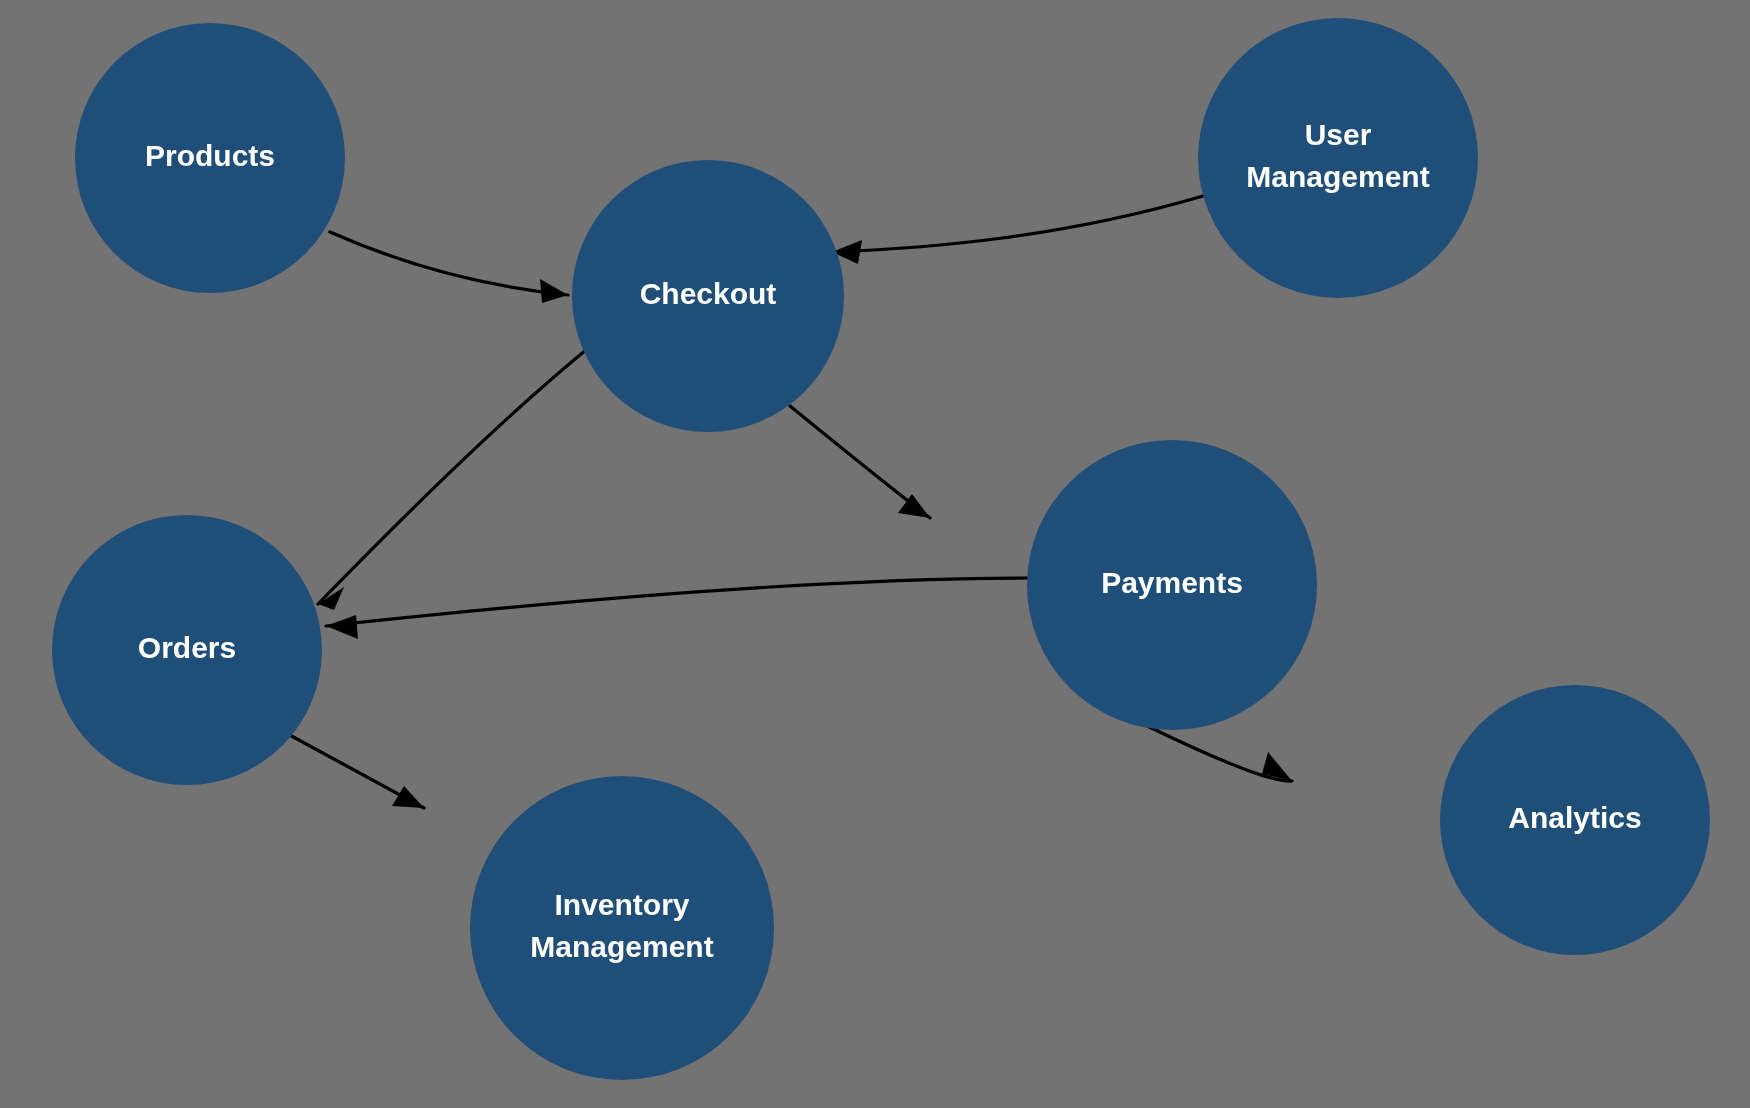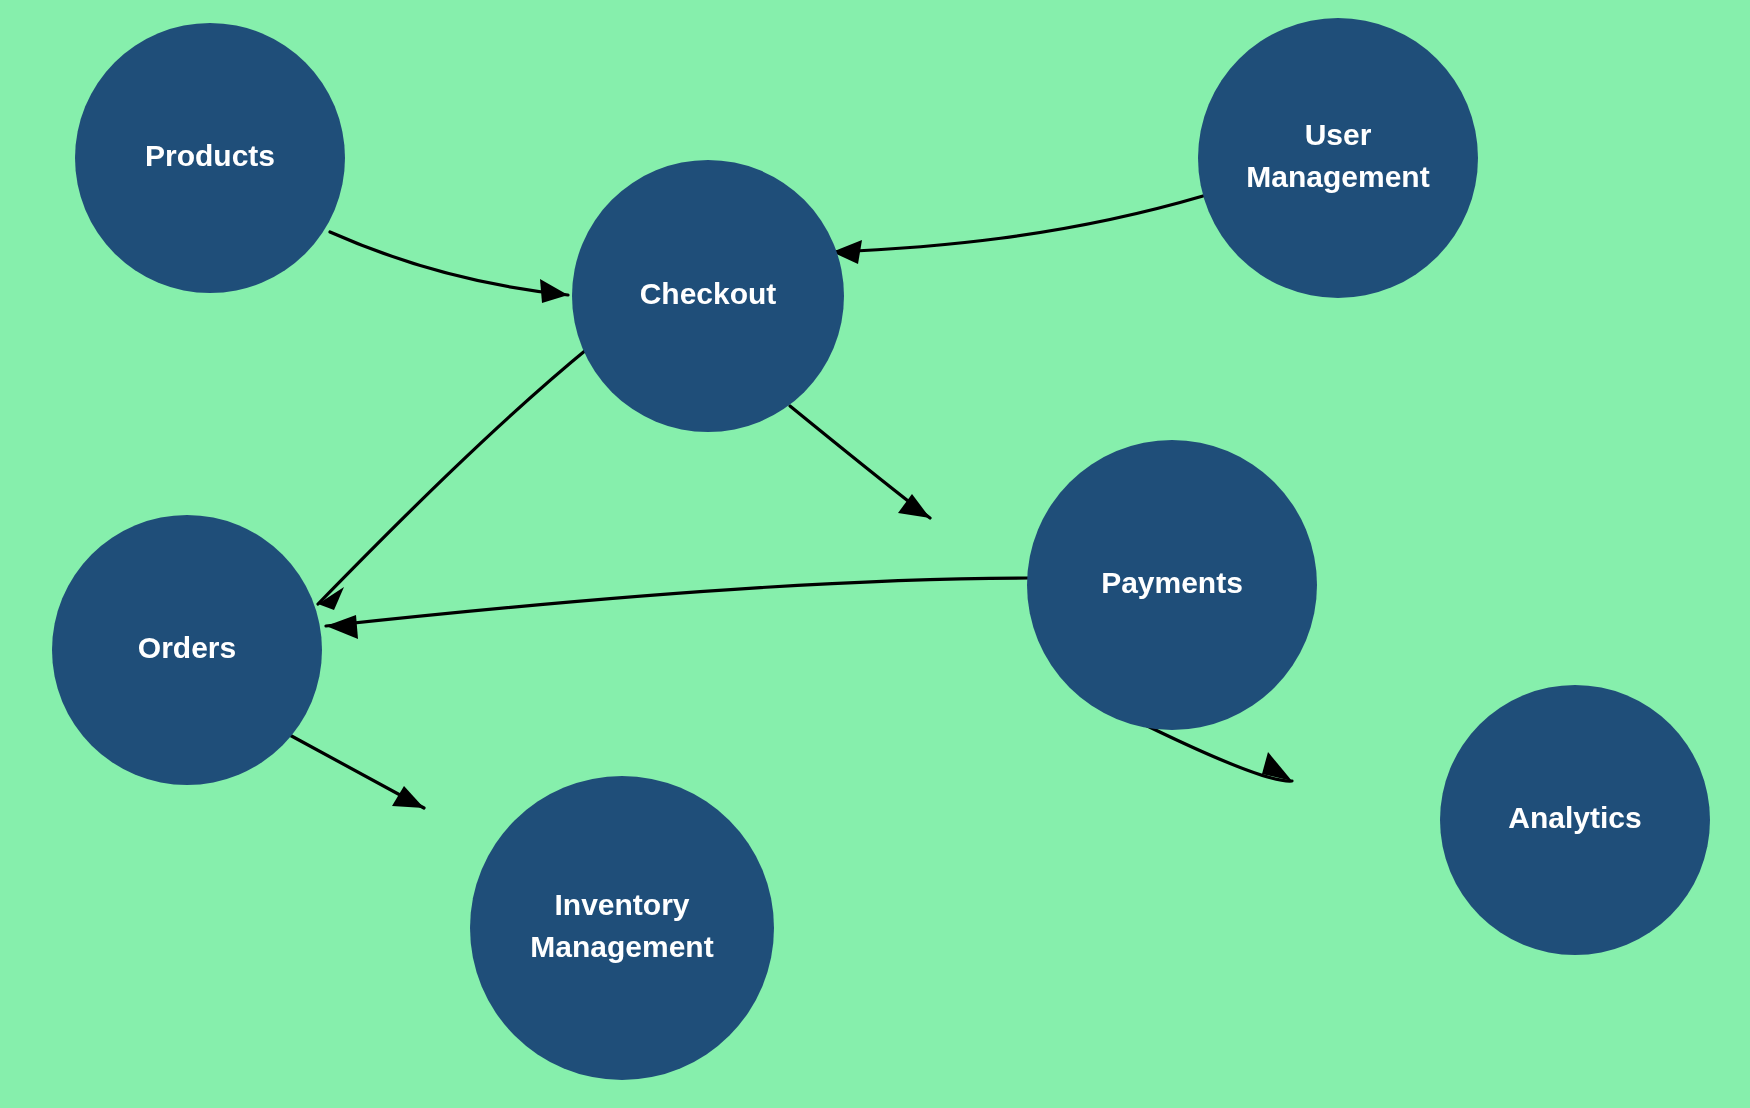--- a/index.html
+++ b/index.html
@@ -7,21 +7,21 @@
     padding: 0;
     background: #ffffff;
   }
   body {
     font-family: "Liberation Sans", sans-serif;
   }
   #canvas {
     position: relative;
     width: 1750px;
     height: 1108px;
-    background: #86efac;
+    background: #737373;
     overflow: hidden;
   }
   #graph-svg {
     position: absolute;
     top: 0;
     left: 0;
     width: 1750px;
     height: 1108px;
   }
   .node-circle {

